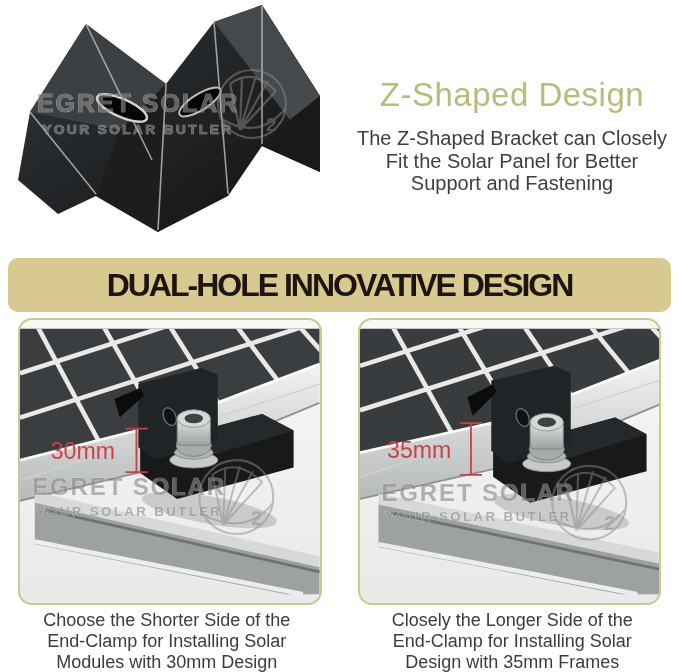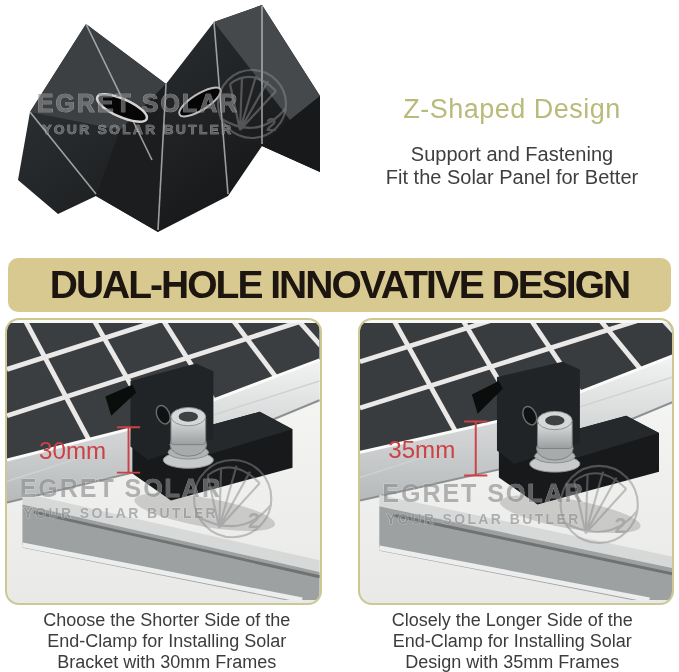--- a/index.html
+++ b/index.html
@@ -19,38 +19,38 @@
     font-family:"Liberation Sans",sans-serif;
   }
   .canvas{width:679px;height:548px;position:relative;background:#fff;}
 
   
   .top{display:flex;height:257px;}
   .bracket-photo{width:345px;height:257px;}
   .bracket-photo svg{display:block;width:100%;height:100%;}
   .z-text{flex:1;text-align:center;padding-top:76px;}
   .z-title{
-    margin:18px;font-size:27px;font-weight:400;letter-spacing:.5px;
+    margin:0;font-size:33px;font-weight:400;letter-spacing:.5px;
     color:var(--olive-title);
   }
   .z-desc{margin-top:13px;font-size:20px;line-height:22.5px;color:var(--body-text);}
 
   
   .banner{
     margin:1px 8px 0;height:54px;border-radius:10px;
     background:var(--banner-bg);
     display:flex;align-items:center;justify-content:center;
   }
   .banner span{
-    font-size:39px;font-weight:bold;letter-spacing:-2px;
+    font-size:32px;font-weight:bold;letter-spacing:-2px;
     color:var(--banner-text);white-space:nowrap;
   }
 
   
-  .photos{display:flex;gap:36px;padding:6px 5px 0;}
+  .photos{display:flex;gap:36px;padding:6px 18px 0;}
   .card{
     margin:0;flex:1;height:287px;border:2px solid var(--photo-border);
     border-radius:14px;overflow:hidden;
     background:linear-gradient(#f8f8f6,#e9e9e7);
   }
   .card svg{display:block;width:100%;height:100%;}
 
   
   .captions{display:flex;gap:22px;padding:5px 5px 0;}
   .caption{
@@ -114,22 +114,23 @@
             <path d="M-32,14 Q6,38 34,4"></path>
             <text x="14" y="27" font-size="19">2</text>
           </g>
         </g>
       </svg>
     </div>
 
     <div class="z-text">
       <h1 class="z-title">Z-Shaped Design</h1>
       <div class="z-desc">
+        <div>The Z-Shaped Bracket can Closely</div>
+        <div>Fit the Solar Panel for Better</div>
         <div>Support and Fastening</div>
-        <div>Fit the Solar Panel for Better</div>
       </div>
     </div>
   </section>
 
   <div class="banner">
     <span>DUAL-HOLE INNOVATIVE DESIGN</span>
   </div>
 
   <section class="photos">
 
@@ -295,21 +296,21 @@
           </g>
         </g>
       </svg>
     </figure>
   </section>
 
   <section class="captions">
     <div class="caption">
       <div>Choose the Shorter Side of the</div>
       <div>End-Clamp for Installing Solar</div>
-      <div>Bracket with 30mm Frames</div>
+      <div>Modules with 30mm Design</div>
     </div>
     <div class="caption">
       <div>Closely the Longer Side of the</div>
       <div>End-Clamp for Installing Solar</div>
       <div>Design with 35mm Frames</div>
     </div>
   </section>
 
 </div>
 

